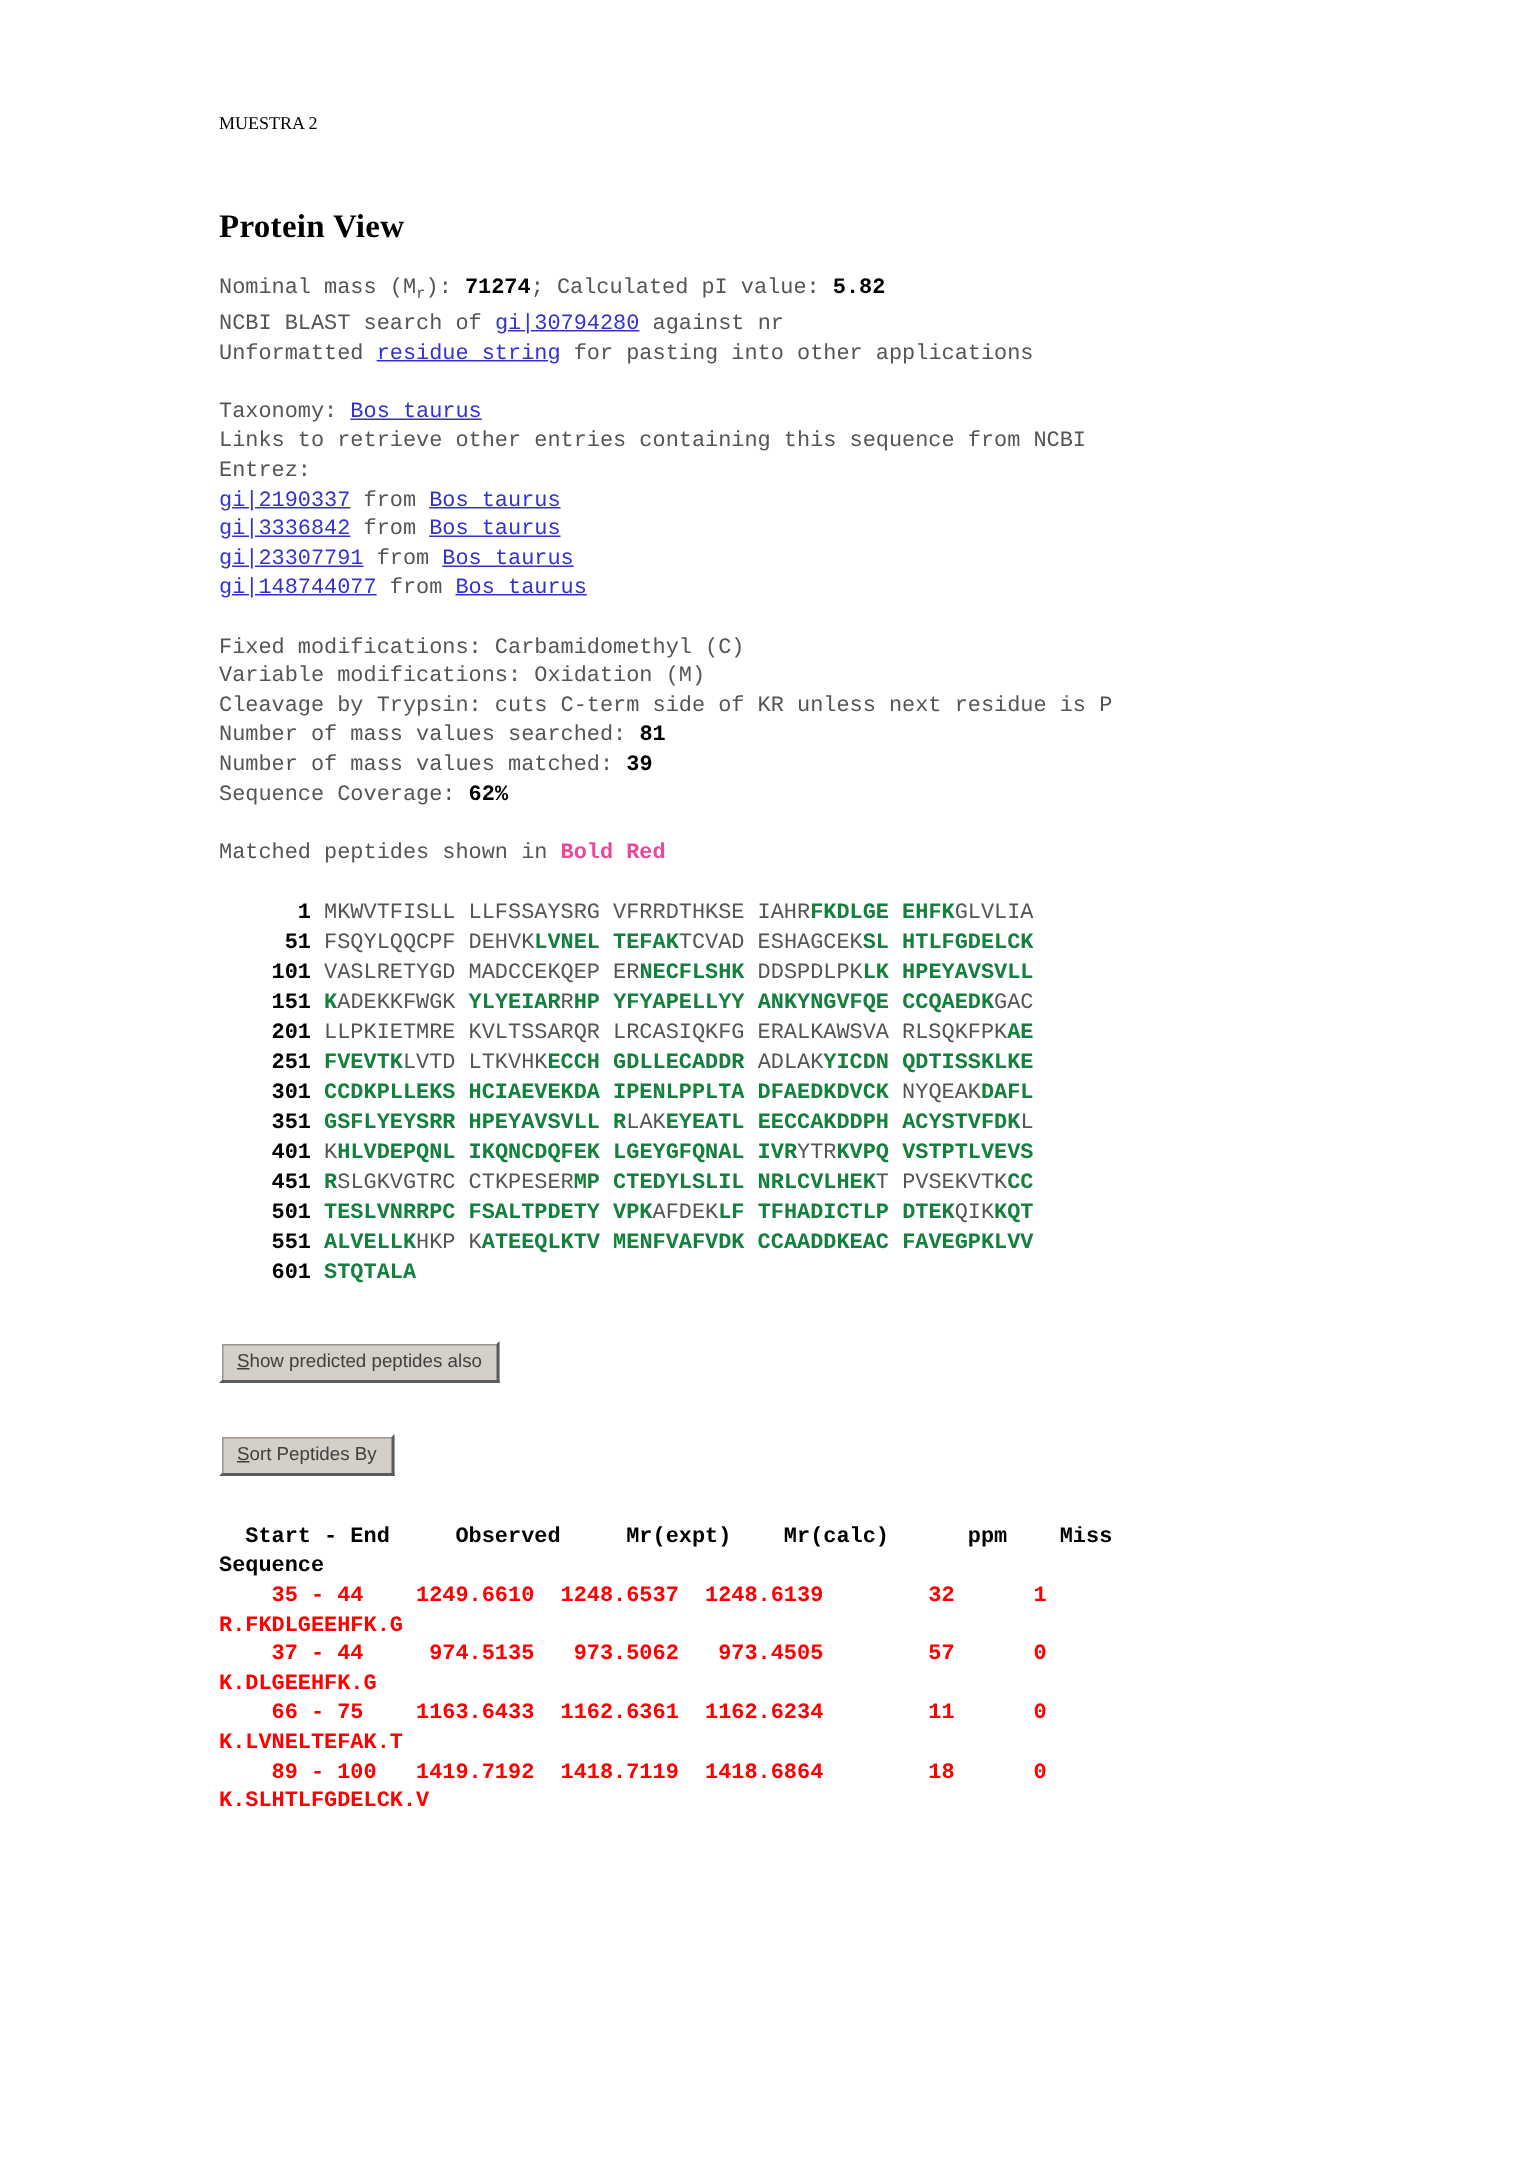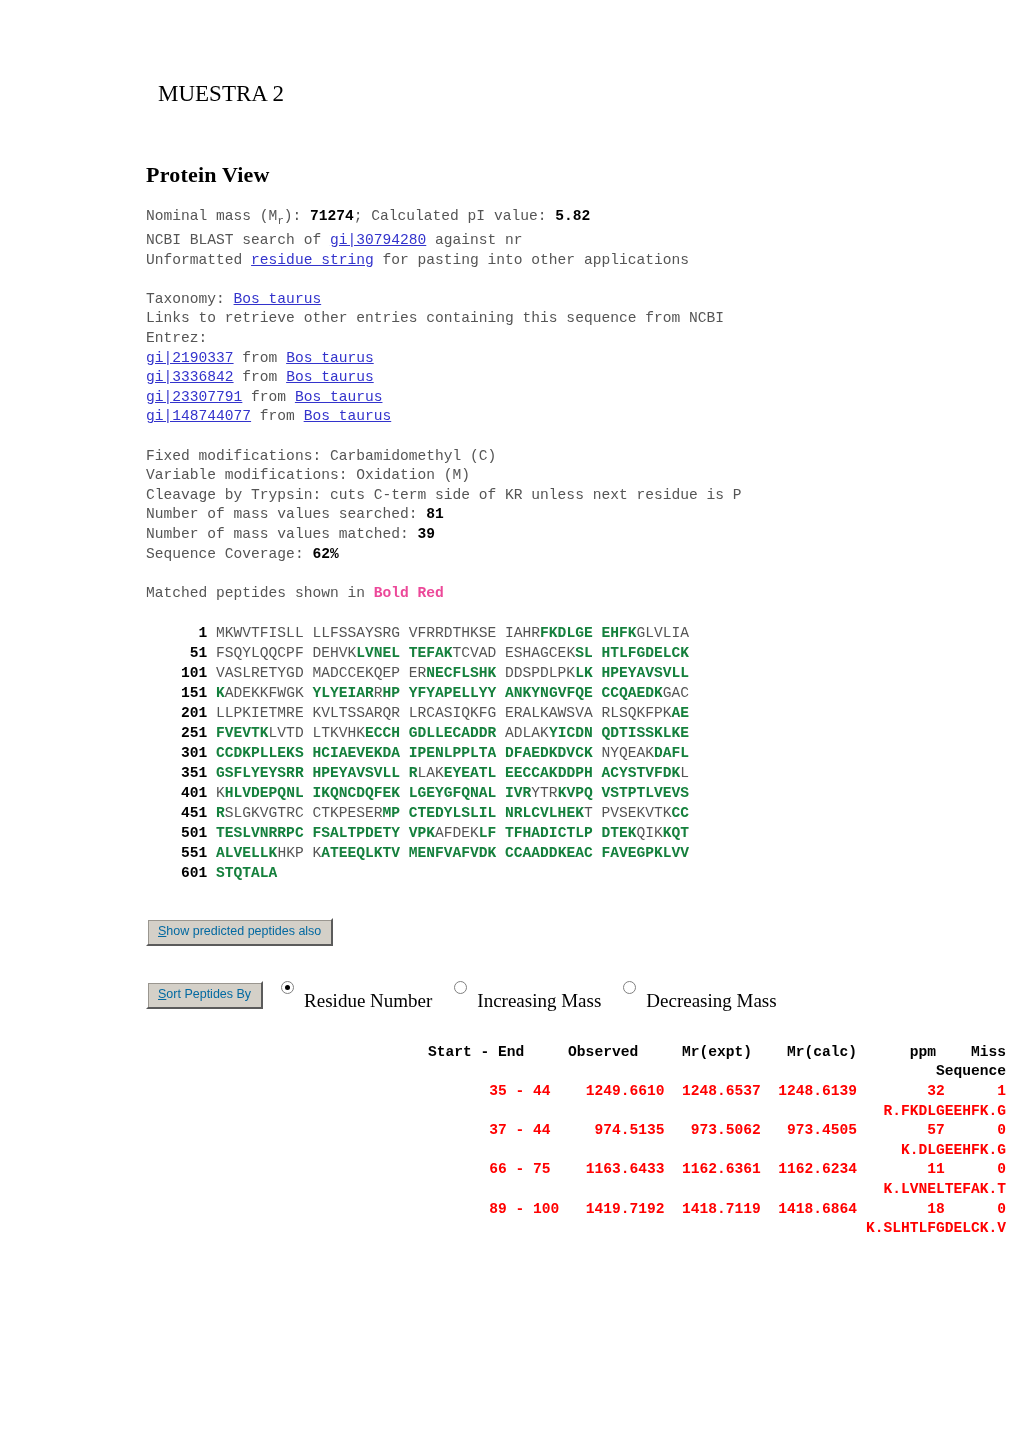--- a/index.html
+++ b/index.html
@@ -17,24 +17,24 @@
     overflow: hidden;
   }
   .page {
     position: absolute;
     left: 146px;
     top: 0;
     width: 860px;
   }
   .doc-title {
     font-family: "Liberation Serif", serif;
-    font-size: 23px;
+    font-size: 12px;
     font-weight: normal;
     color: #000;
-    margin: 12px;
+    margin: 0;
     padding-top: 72px;
     line-height: 20px;
   }
   h1.protein-view {
     font-family: "Liberation Serif", serif;
     font-size: 22px;
     font-weight: bold;
     margin: 0;
     padding-top: 47px;
     line-height: 24px;
@@ -75,21 +75,21 @@
   }
   .seq .r {
     color: #15803d;
     font-weight: bold;
   }
 
   .btn {
     display: inline-block;
     font-family: "Liberation Sans", sans-serif;
     font-size: 12.5px;
-    color: #0369a1;
+    color: #404040;
     background: #d4d0c8;
     border-top: 2px solid #ffffff;
     border-left: 2px solid #ffffff;
     border-right: 2px solid #5b5b5b;
     border-bottom: 2px solid #5b5b5b;
     padding: 4px 10px 5px 10px;
     box-shadow: 1px 1px 0 #9a968f inset;
     line-height: 15px;
     cursor: default;
     white-space: nowrap;
@@ -138,21 +138,20 @@
     margin-left: 10px;
     margin-top: 11px;
     white-space: nowrap;
   }
   .table-wrap {
     padding-top: 32px;
     font-family: "Liberation Mono", "DejaVu Sans Mono", monospace;
     font-size: 14.6px;
     line-height: 19.6px;
     white-space: pre;
-    text-align: right;
   }
   .table-wrap .hdr {
     font-weight: bold;
     color: #000000;
   }
   .table-wrap .row {
     color: #ff0000;
     font-weight: bold;
   }
   sub { font-size: 0.72em; }
@@ -201,34 +200,20 @@
 <span><span class="num">    501 </span><span class="r">TESLVNRRPC FSALTPDETY VPK</span><span>AFDEK</span><span class="r">LF TFHADICTLP DTEK</span><span>QIK</span><span class="r">KQT</span></span>
 <span><span class="num">    551 </span><span class="r">ALVELLK</span><span>HKP K</span><span class="r">ATEEQLKTV MENFVAFVDK CCAADDKEAC FAVEGPKLVV</span></span>
 <span><span class="num">    601 </span><span class="r">STQTALA</span></span></div>
 
   <div class="btn-row-1">
     <span class="btn"><u>S</u><span>how predicted peptides also</span></span>
   </div>
 
   <div class="sort-row">
     <span class="btn"><u>S</u><span>ort Peptides By</span></span>
-    <span class="radio-group">
-      <span class="radio-item">
-        <span class="radio checked"></span>
-        <span class="radio-label">Residue Number</span>
-      </span>
-      <span class="radio-item">
-        <span class="radio"></span>
-        <span class="radio-label">Increasing Mass</span>
-      </span>
-      <span class="radio-item">
-        <span class="radio"></span>
-        <span class="radio-label">Decreasing Mass</span>
-      </span>
-    </span>
   </div>
 
   <div class="table-wrap"><span class="hdr">  Start - End     Observed     Mr(expt)    Mr(calc)      ppm    Miss</span>
 <span class="hdr">Sequence</span>
 <span class="row">    35 - 44    1249.6610  1248.6537  1248.6139        32      1</span>
 <span class="row">R.FKDLGEEHFK.G</span>
 <span class="row">    37 - 44     974.5135   973.5062   973.4505        57      0</span>
 <span class="row">K.DLGEEHFK.G</span>
 <span class="row">    66 - 75    1163.6433  1162.6361  1162.6234        11      0</span>
 <span class="row">K.LVNELTEFAK.T</span>

